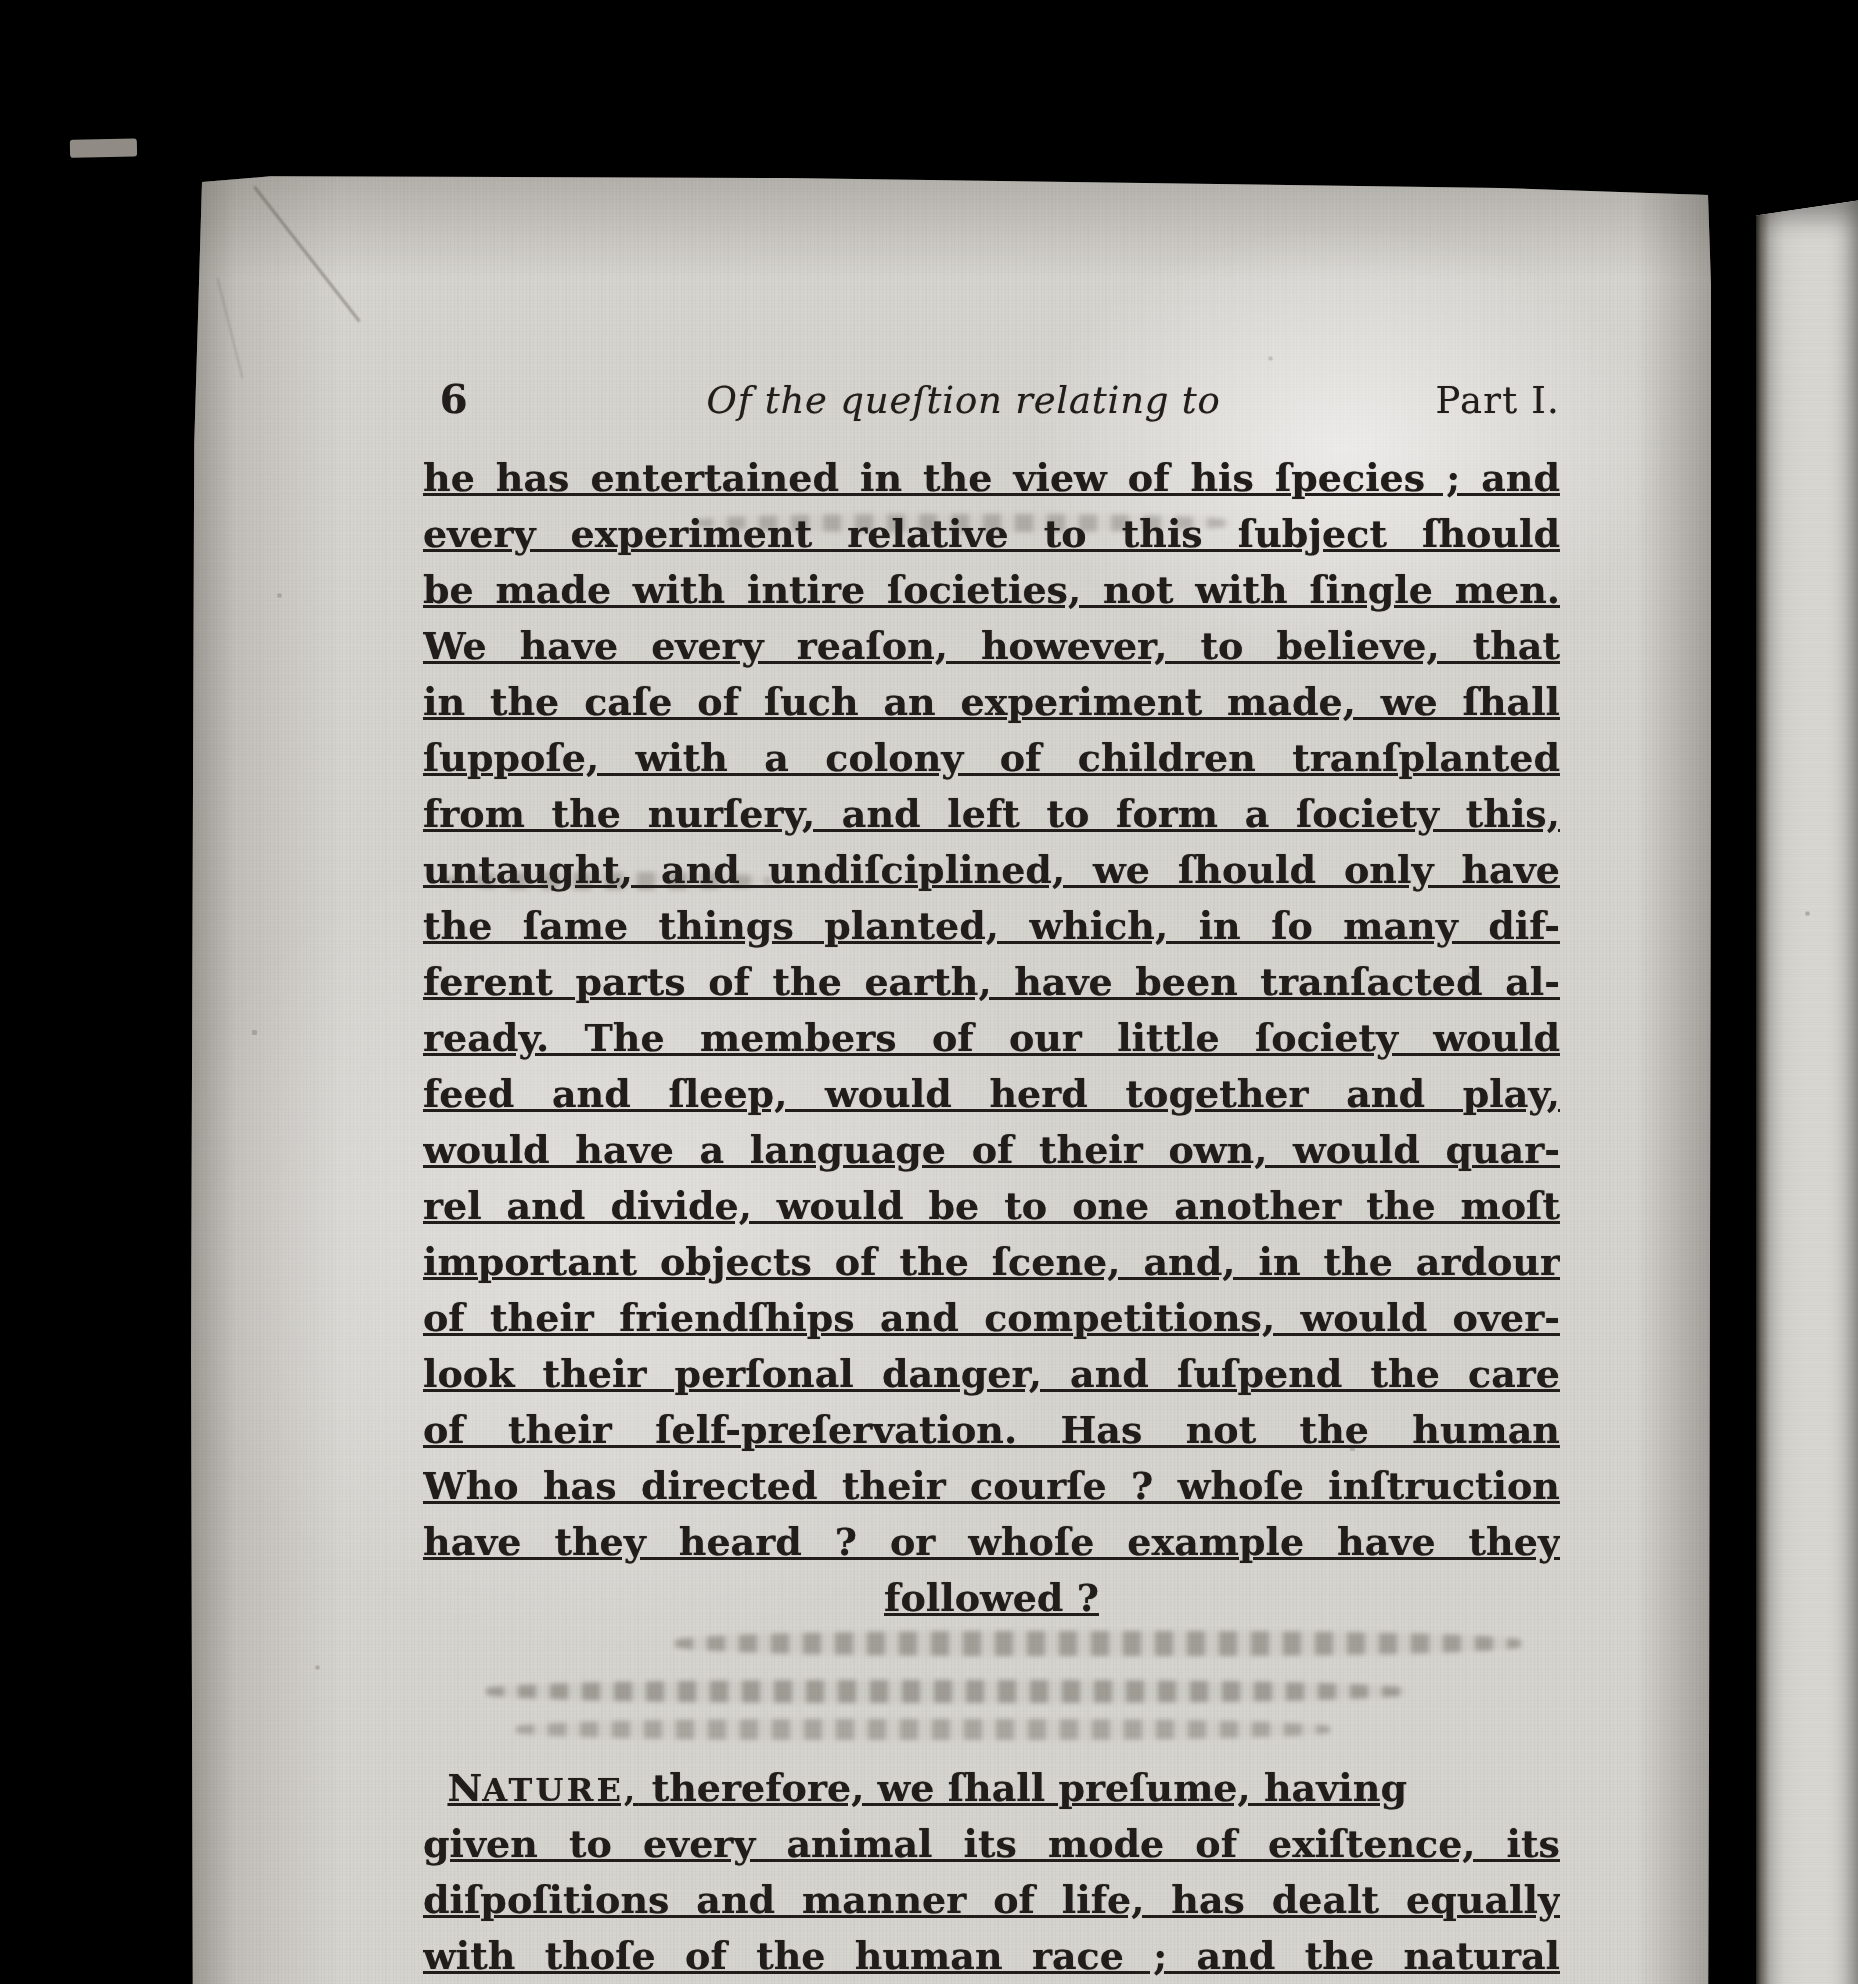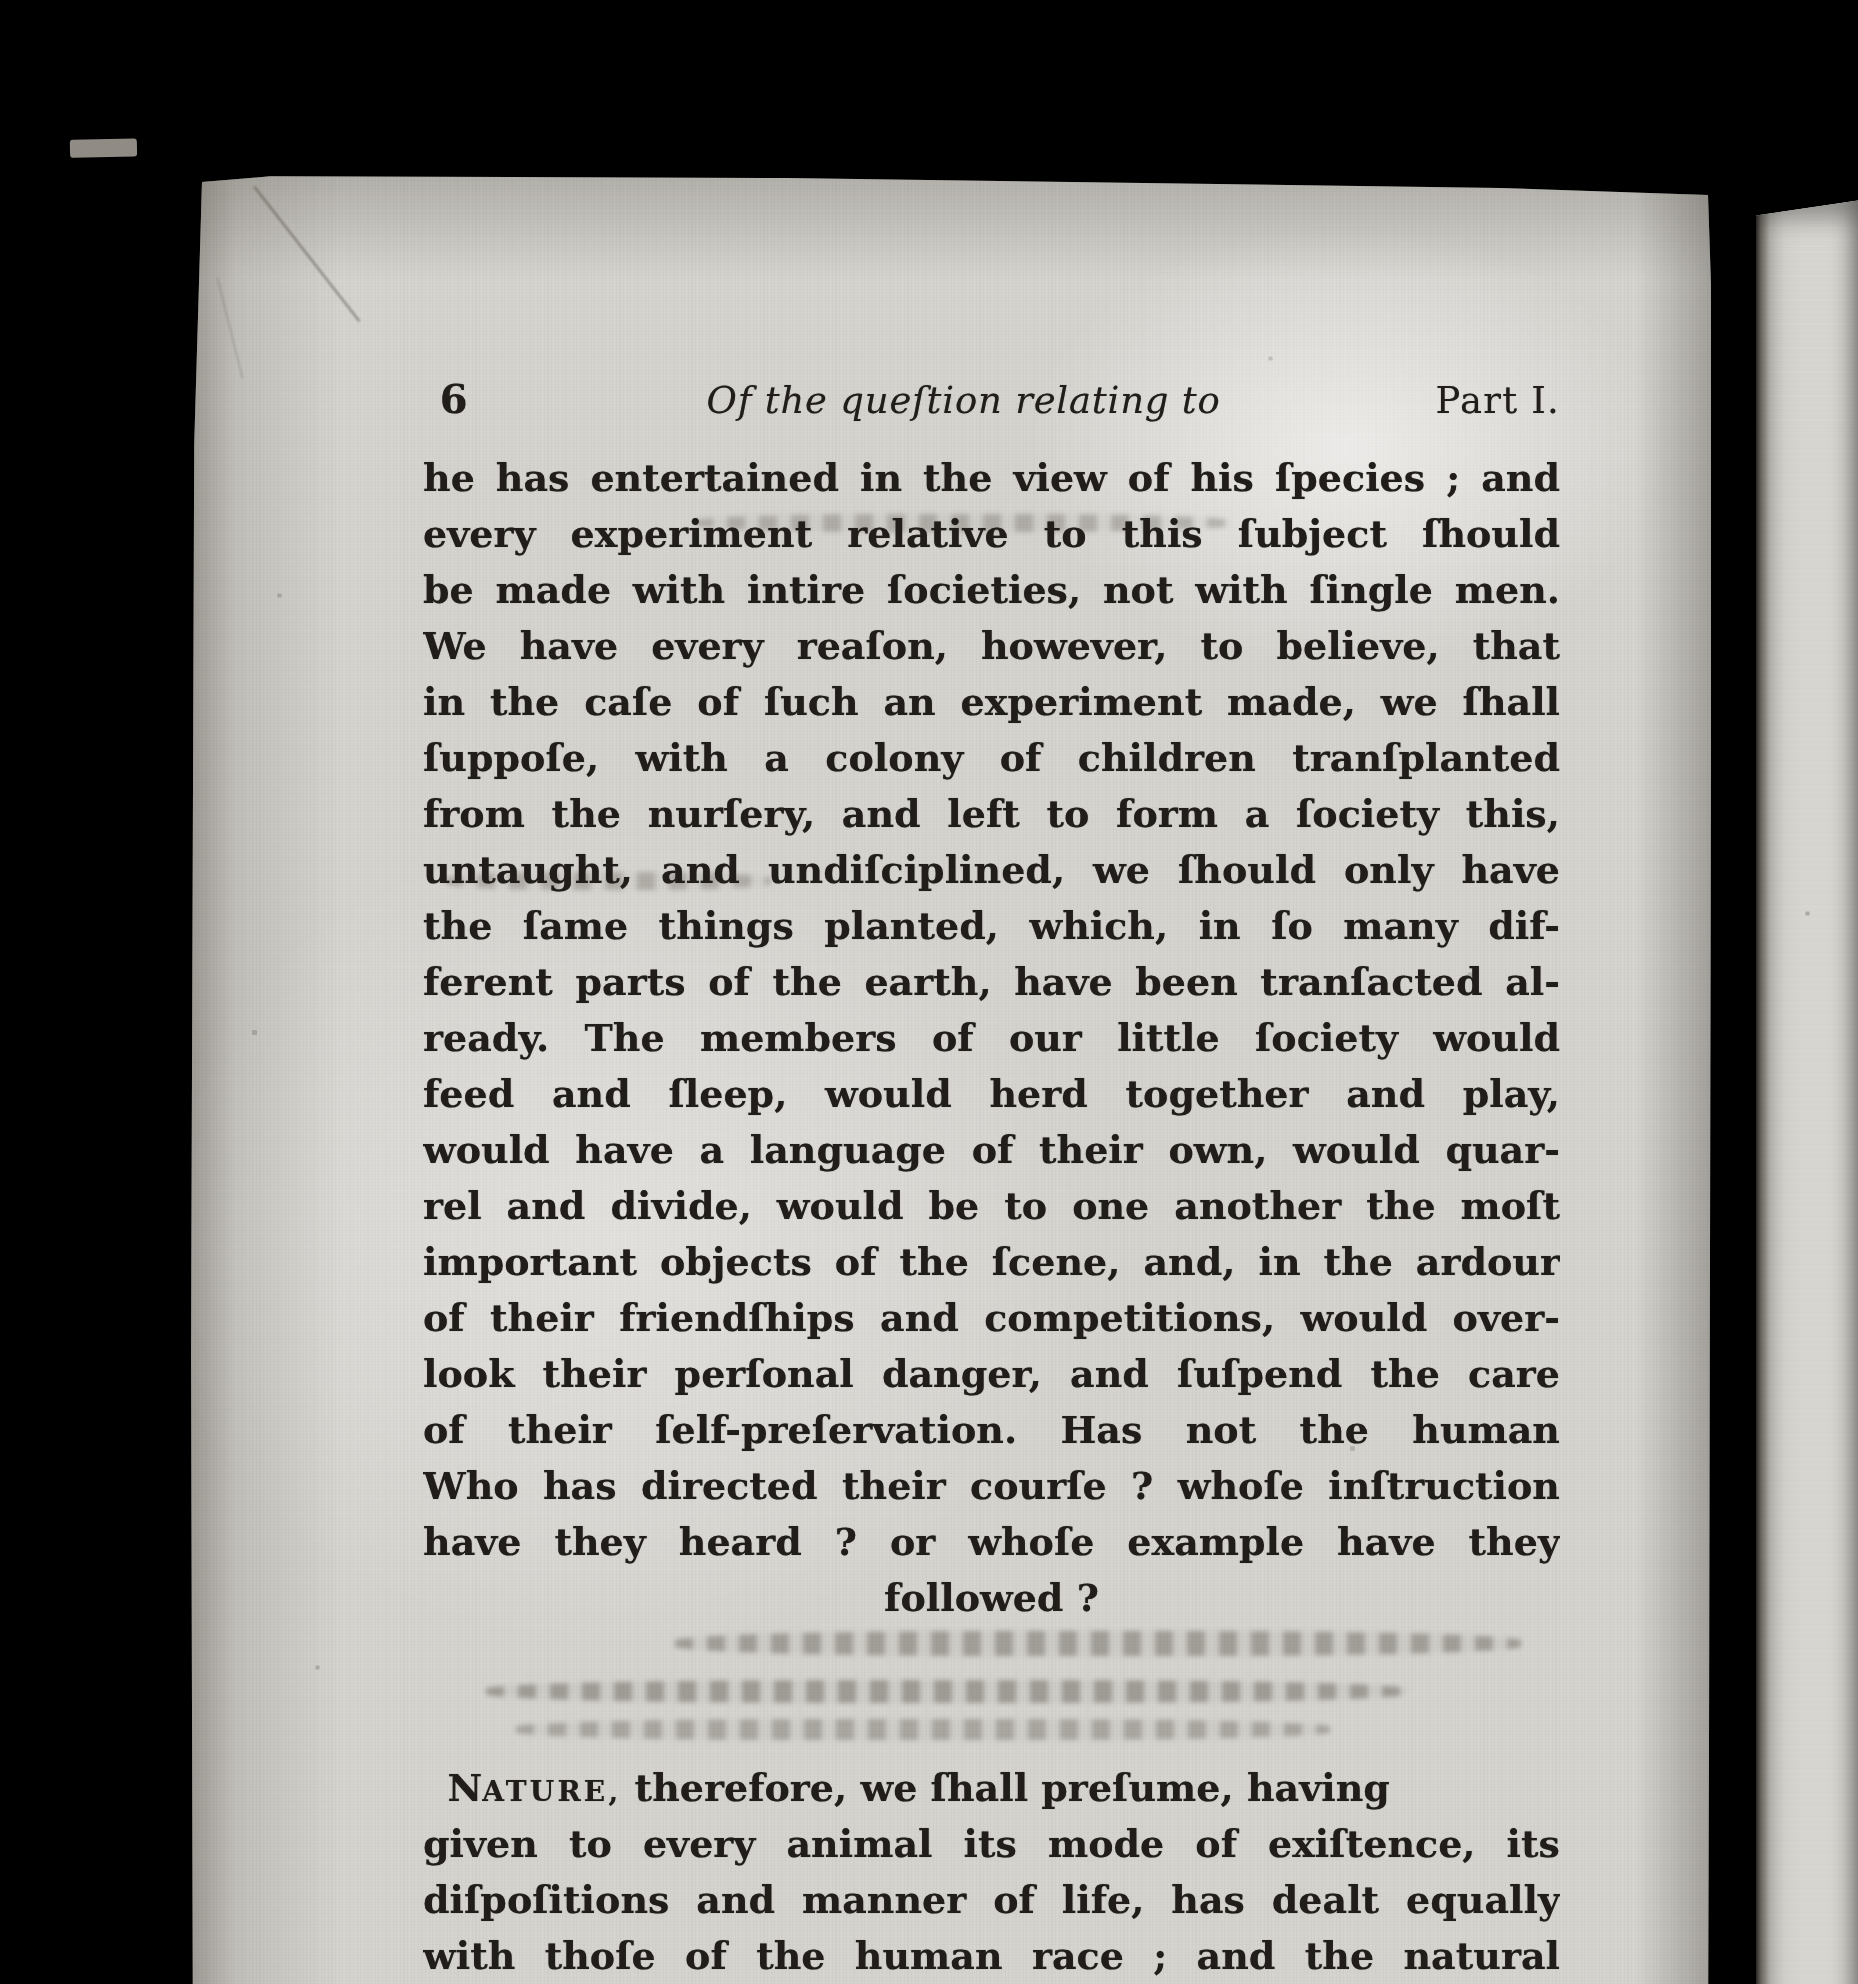--- a/index.html
+++ b/index.html
@@ -72,35 +72,35 @@
   
   .bleed{position:absolute;border-radius:38%;filter:blur(2.4px);
     background:repeating-linear-gradient(90deg, rgba(62,57,49,.85) 0 18px, rgba(62,57,49,.12) 18px 32px);}
 
   
   .text-layer{position:absolute;left:0;top:0;width:1858px;height:3087px;
     color:var(--ink);filter:blur(0.4px);}
   .text-layer .col{position:absolute;left:423px;width:1137px;}
   .line{height:56px;line-height:56px;font-size:38px;font-weight:bold;
     text-align:justify;overflow:hidden;white-space:nowrap;
-    text-shadow:0 0 0.8px rgba(25,22,18,.55);}
+    text-shadow:0 0 0.8px rgba(25,22,18,.55);text-decoration:underline;}
   .line::after{content:"";display:inline-block;width:100%;height:0;}
   .para .line{white-space:normal;}
   .para1{top:450px;}
   .para1 .line:last-child{text-align:center;}
   .para1 .line:last-child::after{content:none;}
   .header{top:371px;height:56px;display:flex;align-items:baseline;line-height:56px;
     text-shadow:0 0 0.8px rgba(25,22,18,.5);}
   .pagenum{font-size:40px;font-weight:bold;margin-left:16.7px;}
   .runtitle{font-size:37px;font-style:italic;letter-spacing:0.8px;margin:0 auto;
     transform:translateX(12px);font-weight:normal;}
   .partlabel{font-size:37px;font-weight:normal;letter-spacing:1.2px;}
   .lead-line{position:absolute;left:423px;top:1760px;width:1137px;text-indent:24.6px;}
   .lead-init{font-size:38px;}
-  .lead-sc{font-size:28px;letter-spacing:3.2px;}
+  .lead-sc{font-size:32px;letter-spacing:3.2px;}
   .para2{top:1816px;}
 </style>
 </head>
 <body>
 
 <div class="stage">
 
   <div class="spine"></div>
 
   <div class="page-bg"></div>

